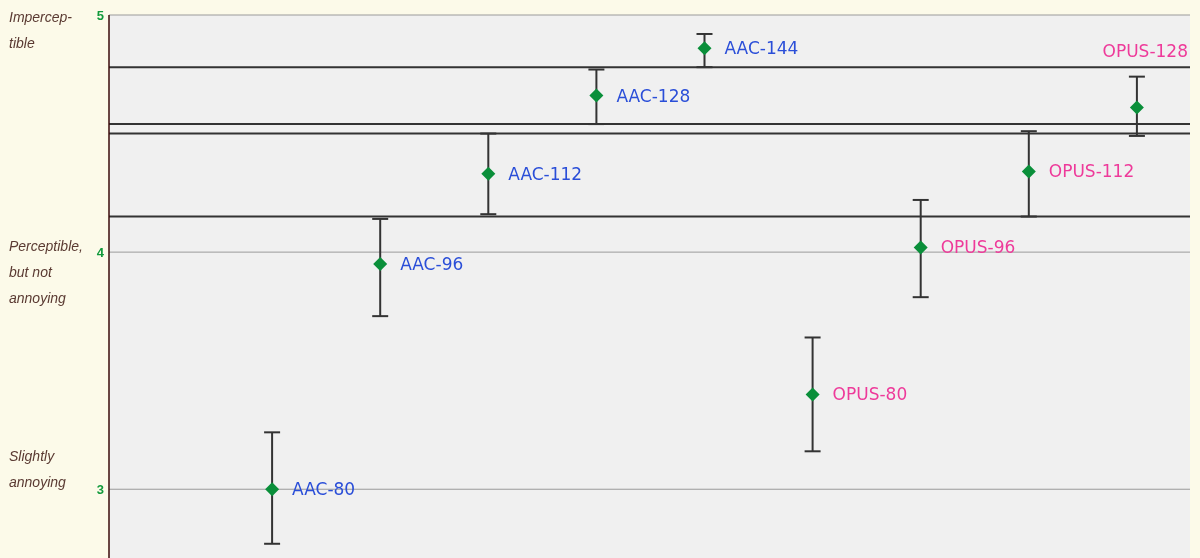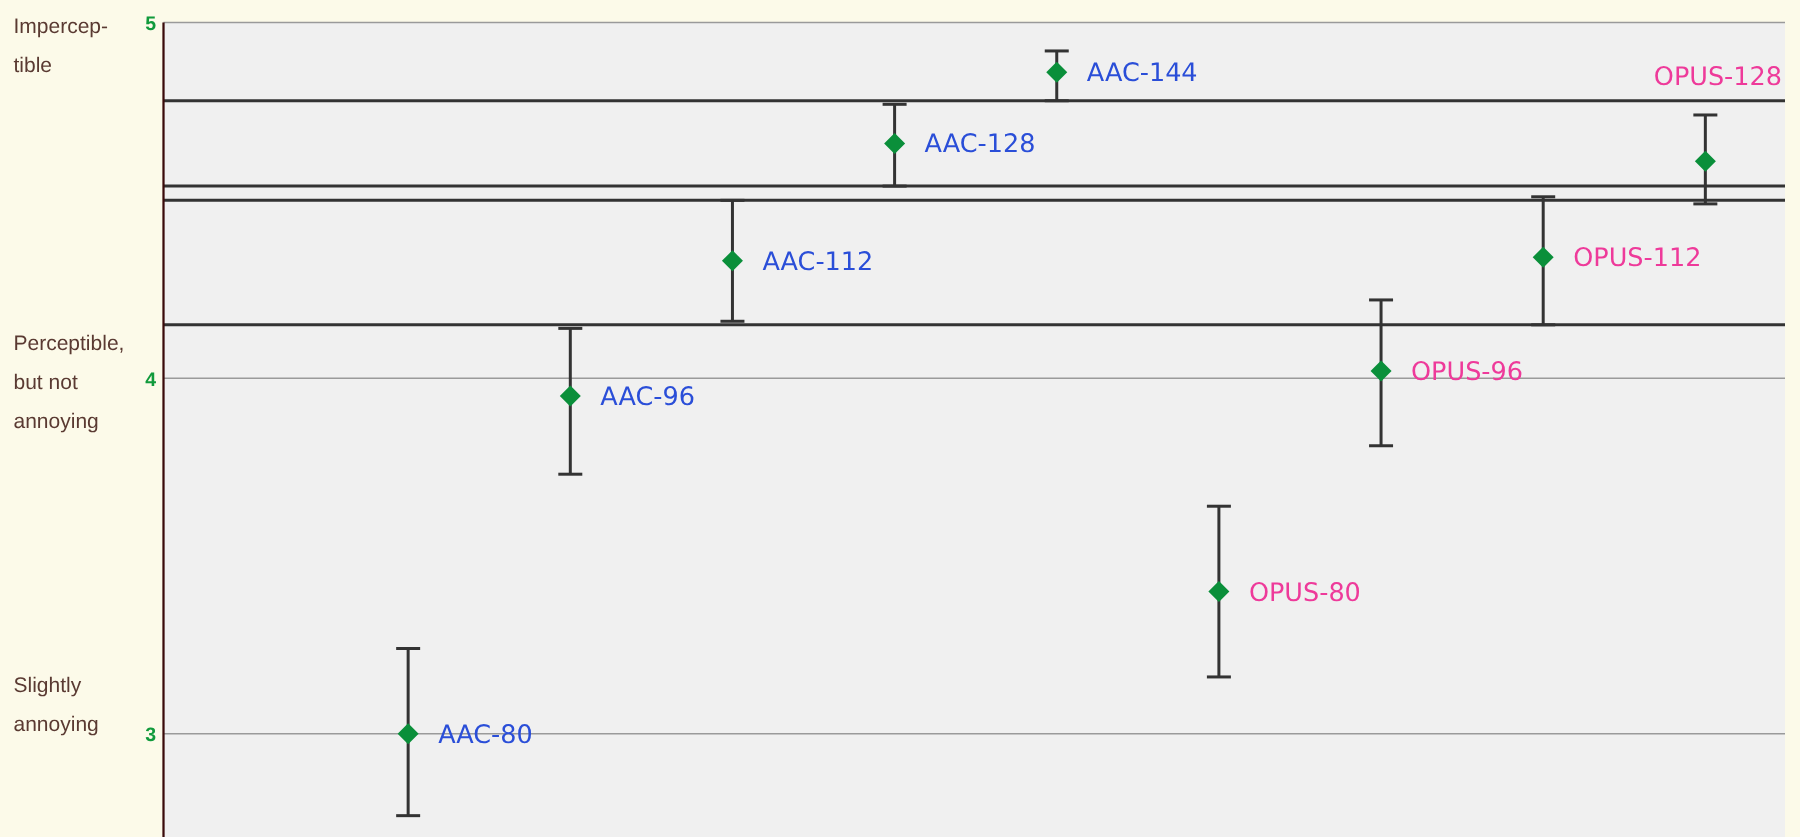--- a/index.html
+++ b/index.html
@@ -1,30 +1,30 @@
 <!DOCTYPE html>
 <html><head>
 <meta charset="utf-8">
 <style>
   html, body { margin:0; padding:0; }
   body { width:1200px; height:558px; background:#fcfae9; position:relative; overflow:hidden; font-family:"Liberation Sans", sans-serif; }
-  .ylabel-text { position:absolute; left:9px; font-size:14px; color:#5a3a32; line-height:26px; width:90px; }
+  .ylabel-text { position:absolute; left:9px; font-size:14px; color:#5a3a32; line-height:26px; width:90px;font-style:italic; }
   svg { position:absolute; left:0; top:0; }
   .tick { font-family:"Liberation Sans", sans-serif; font-weight:bold; font-size:13px; fill:#119a3c; }
   .pt-label { font-family:"DejaVu Sans", sans-serif; font-size:17px; }
 </style>
 </head>
 <body>
 
 <div>
   <div class="ylabel-text" style="top:4px;">
     <div>Impercep-</div>
     <div>tible</div>
   </div>
-  <div class="ylabel-text" style="top:215px;">
+  <div class="ylabel-text" style="top:233px;">
     <div>Perceptible,</div>
     <div>but not</div>
     <div>annoying</div>
   </div>
   <div class="ylabel-text" style="top:443px;">
     <div>Slightly</div>
     <div>annoying</div>
   </div>
 </div>
 

